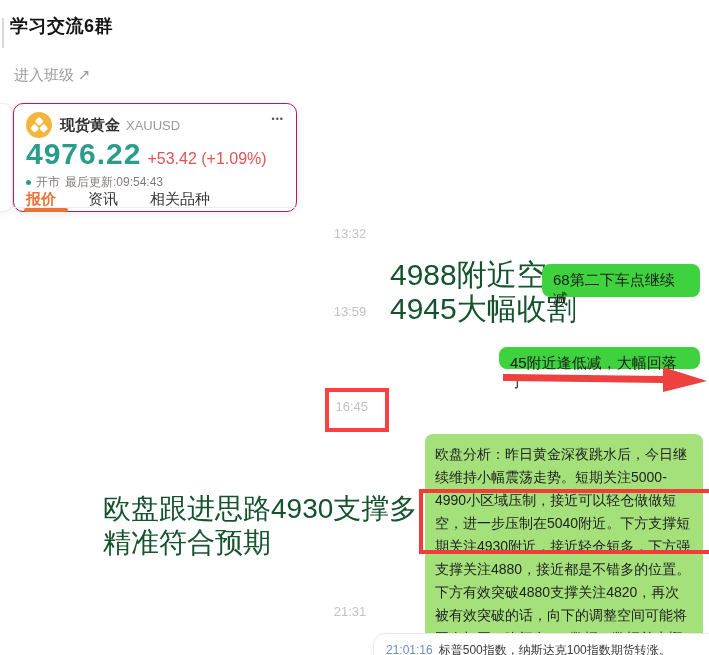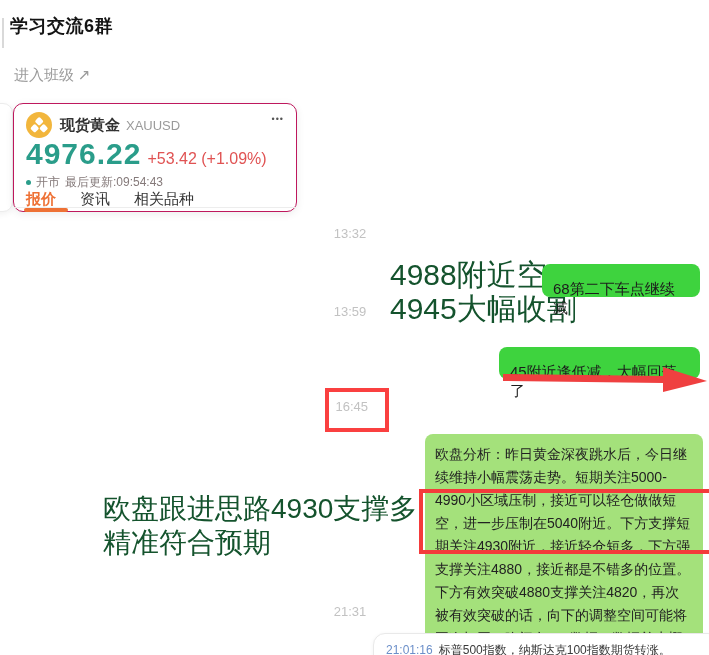--- a/index.html
+++ b/index.html
@@ -26,21 +26,21 @@
   .qc-icon{width:26px;height:26px;margin-right:8px;}
   .qc-name{font-size:15px;font-weight:700;color:#333;}
   .qc-symbol{font-size:13px;color:#9a9a9a;margin-left:6px;}
   .qc-menu{right:12px;top:10px;font-size:9px;color:#555;letter-spacing:1px;cursor:pointer;}
   .qc-price-row{left:12px;top:33px;display:flex;align-items:baseline;}
   .qc-price{font-size:30px;font-weight:700;color:#2a9d8a;letter-spacing:1px;text-align:right;}
   .qc-change{font-size:16px;color:#e05353;margin-left:6px;}
   .qc-status{left:12px;top:70px;font-size:12px;color:#857a7a;display:flex;align-items:center;}
   .qc-dot{width:5px;height:5px;border-radius:50%;background:#2a9d8a;margin-right:5px;display:inline-block;}
   .qc-status .upd{margin-left:5px;}
-  .qc-tabs{left:12px;top:86px;display:flex;gap:24px;font-size:15px;}
+  .qc-tabs{left:12px;top:86px;display:flex;gap:32px;font-size:15px;}
   .qc-tab{color:#333;cursor:pointer;}
   .qc-tab.active{color:#ee7135;font-weight:700;}
   .qc-divider{left:0;bottom:3px;width:100%;height:1px;background:#ededed;}
   .qc-underline{left:10px;bottom:-1px;width:44px;height:4px;background:#ee7135;border-radius:2px;}
 
   
   .ts{width:50px;text-align:center;color:#c2c2c2;font-size:13px;}
   .ts1{left:325px;top:226px;}
   .ts2{left:325px;top:304px;}
   .ts3{left:318px;top:399px;text-align:right;}
@@ -49,21 +49,21 @@
 
   
   .note{color:#14532d;font-weight:400;white-space:nowrap;}
   .note1a{left:390px;top:255px;font-size:30px;}
   .note1b{left:390px;top:289px;font-size:30px;}
   .note2a{left:103px;top:490px;font-size:28px;}
   .note2b{left:103px;top:524px;font-size:28px;}
 
   
   .bubble{background:#3ed33e;border-radius:8px;color:#1c1c1c;font-size:15px;
-    padding:16px 11px;box-sizing:border-box;cursor:pointer;}
+    padding:7px 11px;box-sizing:border-box;cursor:pointer;}
   .bubble1{left:542px;top:264px;width:158px;height:33px;}
   .bubble2{left:499px;top:347px;width:201px;height:22px;}
   .analysis{left:425px;top:434px;width:278px;background:#a4e17b;border-radius:8px;
     color:#222;font-size:14px;line-height:23px;padding:9px 10px;box-sizing:border-box;
     cursor:pointer;}
   .highlight-box{left:419px;top:489px;width:288px;height:57px;border:4px solid #f43b3b;}
 
   .arrow-svg{left:495px;top:366px;}
 
   

